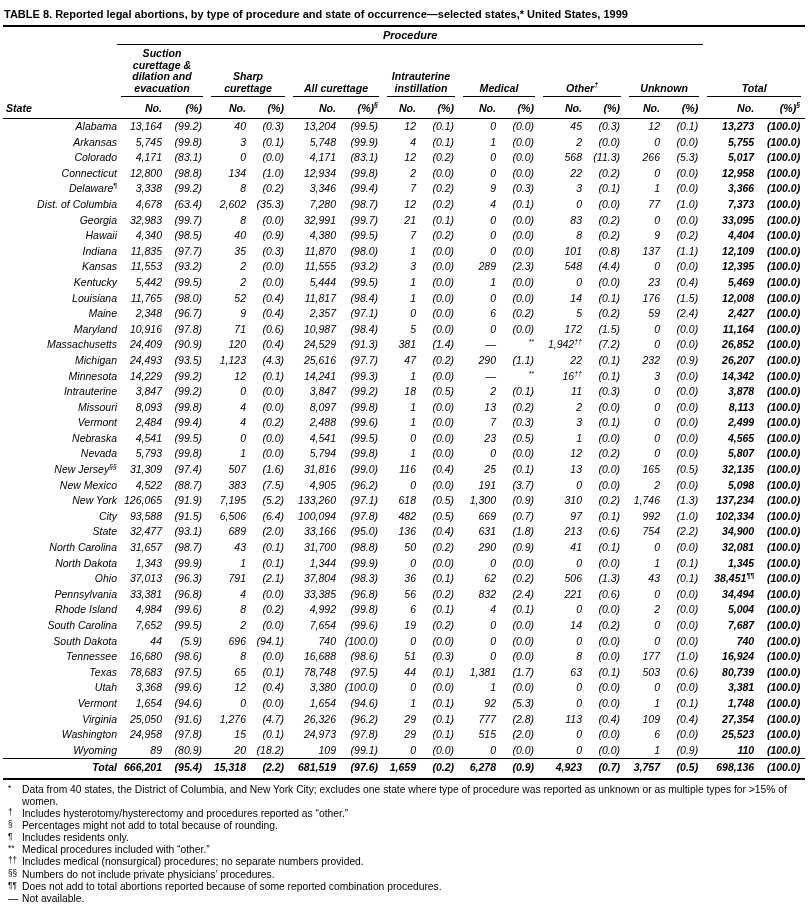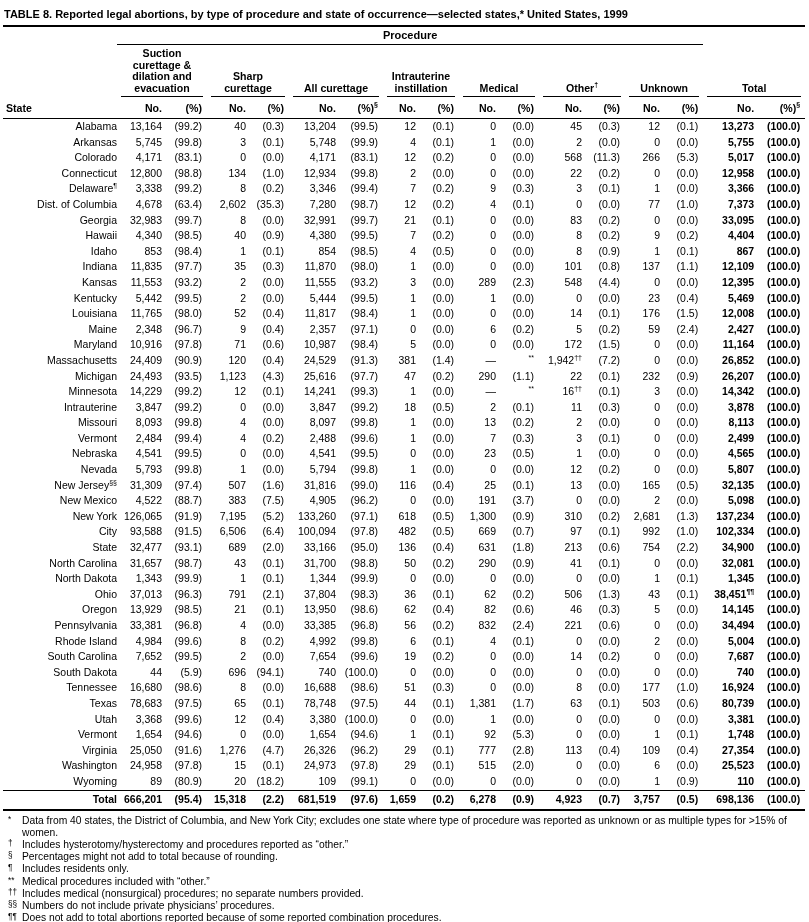--- a/index.html
+++ b/index.html
@@ -1,20 +1,20 @@
 <!DOCTYPE html>
 <html><head>
 <meta charset="utf-8">
 <style>
   html,body { margin:0; padding:0; background:#fff; color:#000;
     font-family:"Liberation Sans","DejaVu Sans",sans-serif; }
   .page { width:809px; box-sizing:border-box; padding:3px 3px 0 3px; background:#fff; }
   .title { font-weight:bold; font-size:11px; line-height:16px; padding:3px 0 3px 1px; letter-spacing:0px; }
   table { border-collapse:collapse; table-layout:fixed; width:802px;
-    border-top:2px solid #000; border-bottom:2px solid #000; }
+    border-top:2px solid #000; border-bottom:2px solid #000;font-style:italic; }
   th, td { padding:0; margin:0; font-size:10.5px; vertical-align:bottom; }
   thead th { font-weight:bold; }
   .proc-cell { text-align:center; font-size:11px; padding:2px 0 3px 0; border-bottom:1px solid #000; }
   .spacer-cell { border-bottom:none; }
   .group-cell { vertical-align:bottom; }
   .glabel { margin:2px 4px; border-bottom:1px solid #000; text-align:center;
     font-size:10.6px; line-height:11.5px; padding:1px 0 2px 0; white-space:normal; }
   thead tr.subrow th { border-bottom:1.5px solid #000; padding:3px 5px 4px 0;
     text-align:right; white-space:nowrap; font-size:10.6px; }
   thead tr.subrow th.state-h { text-align:left; padding-left:3px; }
@@ -256,39 +256,20 @@
           <td class="num">0</td>
           <td class="pct">(0.0)</td>
           <td class="num">8</td>
           <td class="pct">(0.2)</td>
           <td class="num">9</td>
           <td class="pct">(0.2)</td>
           <td class="num totcol">4,404</td>
           <td class="pct totcol">(100.0)</td>
         </tr>
         <tr>
-          <td class="state">Idaho</td>
-          <td class="num">853</td>
-          <td class="pct">(98.4)</td>
-          <td class="num">1</td>
-          <td class="pct">(0.1)</td>
-          <td class="num">854</td>
-          <td class="pct">(98.5)</td>
-          <td class="num">4</td>
-          <td class="pct">(0.5)</td>
-          <td class="num">0</td>
-          <td class="pct">(0.0)</td>
-          <td class="num">8</td>
-          <td class="pct">(0.9)</td>
-          <td class="num">1</td>
-          <td class="pct">(0.1)</td>
-          <td class="num totcol">867</td>
-          <td class="pct totcol">(100.0)</td>
-        </tr>
-        <tr>
           <td class="state">Indiana</td>
           <td class="num">11,835</td>
           <td class="pct">(97.7)</td>
           <td class="num">35</td>
           <td class="pct">(0.3)</td>
           <td class="num">11,870</td>
           <td class="pct">(98.0)</td>
           <td class="num">1</td>
           <td class="pct">(0.0)</td>
           <td class="num">0</td>
@@ -592,21 +573,21 @@
           <td class="num">7,195</td>
           <td class="pct">(5.2)</td>
           <td class="num">133,260</td>
           <td class="pct">(97.1)</td>
           <td class="num">618</td>
           <td class="pct">(0.5)</td>
           <td class="num">1,300</td>
           <td class="pct">(0.9)</td>
           <td class="num">310</td>
           <td class="pct">(0.2)</td>
-          <td class="num">2,681</td>
+          <td class="num">1,746</td>
           <td class="pct">(1.3)</td>
           <td class="num totcol">137,234</td>
           <td class="pct totcol">(100.0)</td>
         </tr>
         <tr>
           <td class="state indent">City</td>
           <td class="num">93,588</td>
           <td class="pct">(91.5)</td>
           <td class="num">6,506</td>
           <td class="pct">(6.4)</td>
@@ -690,39 +671,20 @@
           <td class="pct">(98.3)</td>
           <td class="num">36</td>
           <td class="pct">(0.1)</td>
           <td class="num">62</td>
           <td class="pct">(0.2)</td>
           <td class="num">506</td>
           <td class="pct">(1.3)</td>
           <td class="num">43</td>
           <td class="pct">(0.1)</td>
           <td class="num totcol">38,451<sup>¶¶</sup></td>
-          <td class="pct totcol">(100.0)</td>
-        </tr>
-        <tr>
-          <td class="state">Oregon</td>
-          <td class="num">13,929</td>
-          <td class="pct">(98.5)</td>
-          <td class="num">21</td>
-          <td class="pct">(0.1)</td>
-          <td class="num">13,950</td>
-          <td class="pct">(98.6)</td>
-          <td class="num">62</td>
-          <td class="pct">(0.4)</td>
-          <td class="num">82</td>
-          <td class="pct">(0.6)</td>
-          <td class="num">46</td>
-          <td class="pct">(0.3)</td>
-          <td class="num">5</td>
-          <td class="pct">(0.0)</td>
-          <td class="num totcol">14,145</td>
           <td class="pct totcol">(100.0)</td>
         </tr>
         <tr>
           <td class="state">Pennsylvania</td>
           <td class="num">33,381</td>
           <td class="pct">(96.8)</td>
           <td class="num">4</td>
           <td class="pct">(0.0)</td>
           <td class="num">33,385</td>
           <td class="pct">(96.8)</td>

